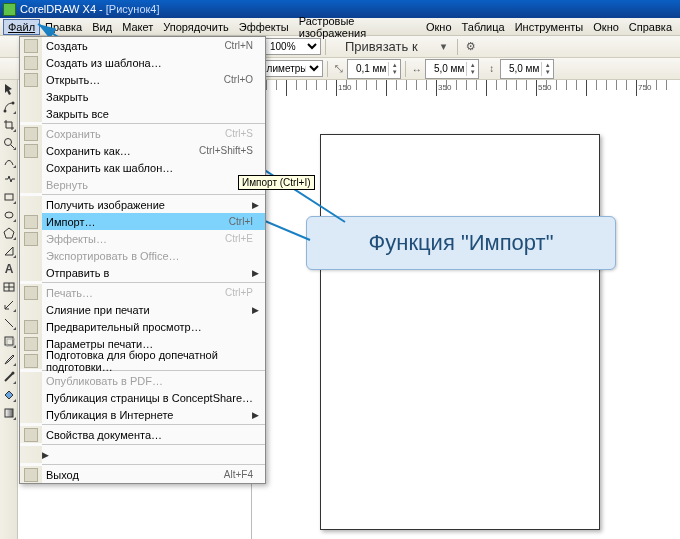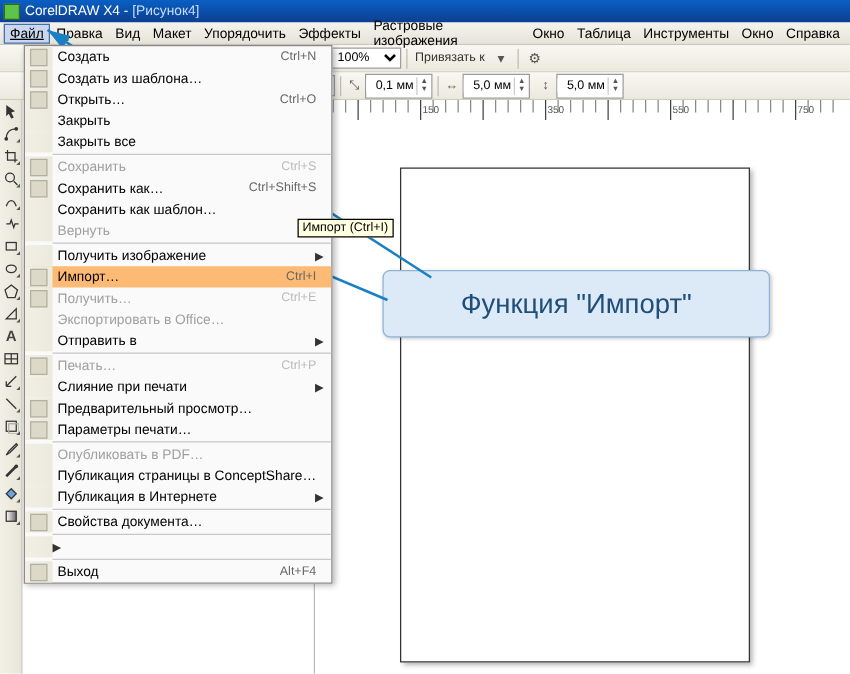--- a/index.html
+++ b/index.html
@@ -50,21 +50,21 @@
     gap:2px;
   }
   .toolbar-row .tbtn {
     width:18px;height:18px;
     border:1px solid transparent;
     display:flex;align-items:center;justify-content:center;
     font-size:11px;color:#555;
   }
   .toolbar-row .sep{width:1px;height:16px;background:#c0beb1;margin:0 2px;}
   .toolbar-row select{font-size:10px;height:17px;border:1px solid #9c9c9c;background:#fff;}
-  .lbl{font-size:10px;color:#333;margin:0 2px;}
+  .lbl{font-size:13px;color:#333;margin:0 15px;}
   .toolbox {
     position:absolute;
     top:80px; left:0; width:18px; bottom:0;
     background:linear-gradient(to right,#f2f0e6,#e8e5d9);
     border-right:1px solid #c9c7bb;
     display:flex; flex-direction:column;
     padding-top:0;
   }
   .toolbox .tb {
     width:18px;height:18px;
@@ -106,21 +106,21 @@
     box-shadow:2px 2px 5px rgba(0,0,0,.3);
     z-index:50;
     font-size:11px;
   }
   .dropdown .row{
     display:flex;align-items:center;
     height:17px;
     padding:0 6px 0 0;
     position:relative;
   }
-  .dropdown .row.highlight{background:#fdba74;}
+  .dropdown .row.highlight{background:#7dd3fc;}
   .dropdown .row.disabled{color:#a0a0a0;}
   .dropdown .iconcol{width:22px;display:flex;align-items:center;justify-content:center;height:17px;background:linear-gradient(to right,#f2f0e6,#ece9dd);}
   .dropdown .txt{flex:1;padding-left:4px;}
   .dropdown .shc{color:#666;font-size:10px;padding-right:6px;}
   .dropdown .row.disabled .shc{color:#bbb;}
   .dropdown .arrow{font-size:9px;color:#333;}
   .dropdown hr{border:none;border-top:1px solid #c8c8c8;margin:1px 0 1px 22px;}
   .dropdown .icn{width:14px;height:14px;display:inline-block;background:#dcd9c9;border:1px solid #b3b09e;}
   .tooltip{
     position:absolute;
@@ -542,21 +542,21 @@
       <div class="iconcol">
         <span class="icn"></span>
       </div>
       <div class="txt">Импорт…</div>
       <div class="shc">Ctrl+I</div>
     </div>
     <div class="row disabled">
       <div class="iconcol">
         <span class="icn"></span>
       </div>
-      <div class="txt">Получить…</div>
+      <div class="txt">Эффекты…</div>
       <div class="shc">Ctrl+E</div>
     </div>
     <div class="row disabled">
       <div class="iconcol"></div>
       <div class="txt">Экспортировать в Office…</div>
     </div>
     <div class="row">
       <div class="iconcol"></div>
       <div class="txt">Отправить в</div>
       <div class="arrow">▶</div>
@@ -578,20 +578,26 @@
       <div class="iconcol">
         <span class="icn"></span>
       </div>
       <div class="txt">Предварительный просмотр…</div>
     </div>
     <div class="row">
       <div class="iconcol">
         <span class="icn"></span>
       </div>
       <div class="txt">Параметры печати…</div>
+    </div>
+    <div class="row">
+      <div class="iconcol">
+        <span class="icn"></span>
+      </div>
+      <div class="txt">Подготовка для бюро допечатной подготовки…</div>
     </div>
     <hr>
     <div class="row disabled">
       <div class="iconcol"></div>
       <div class="txt">Опубликовать в PDF…</div>
     </div>
     <div class="row">
       <div class="iconcol"></div>
       <div class="txt">Публикация страницы в ConceptShare…</div>
     </div>

